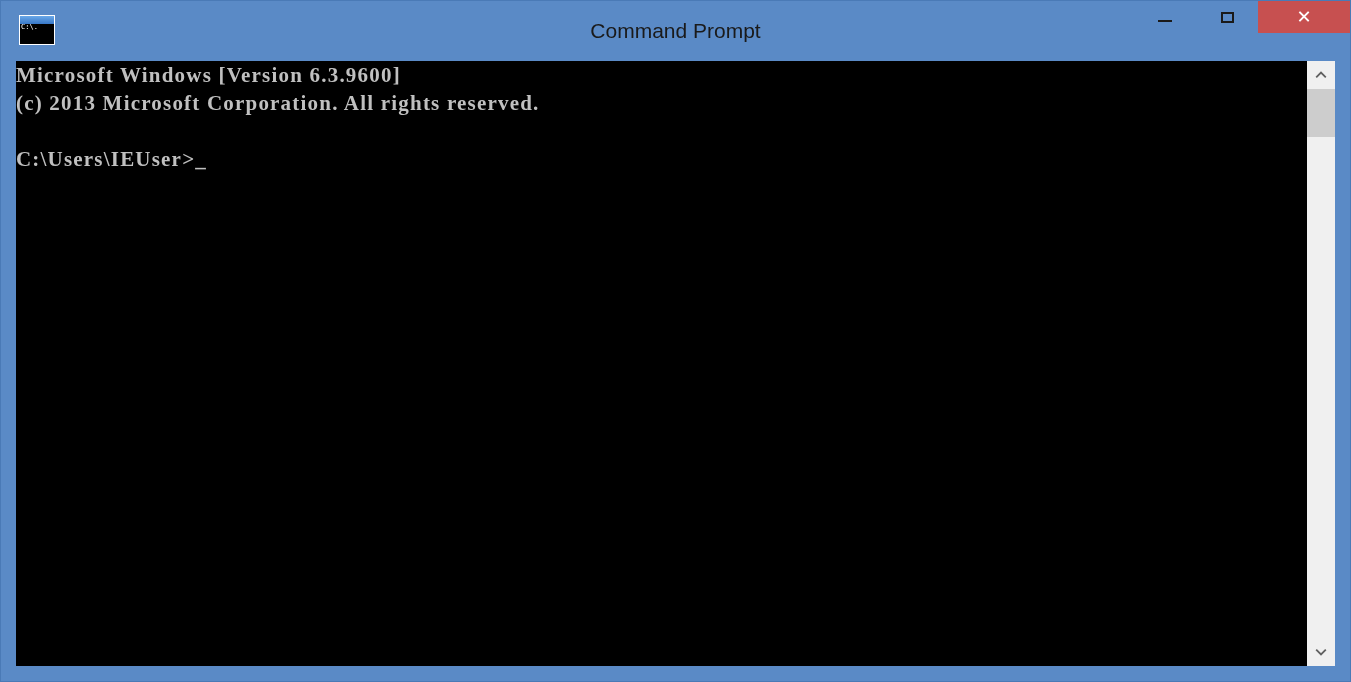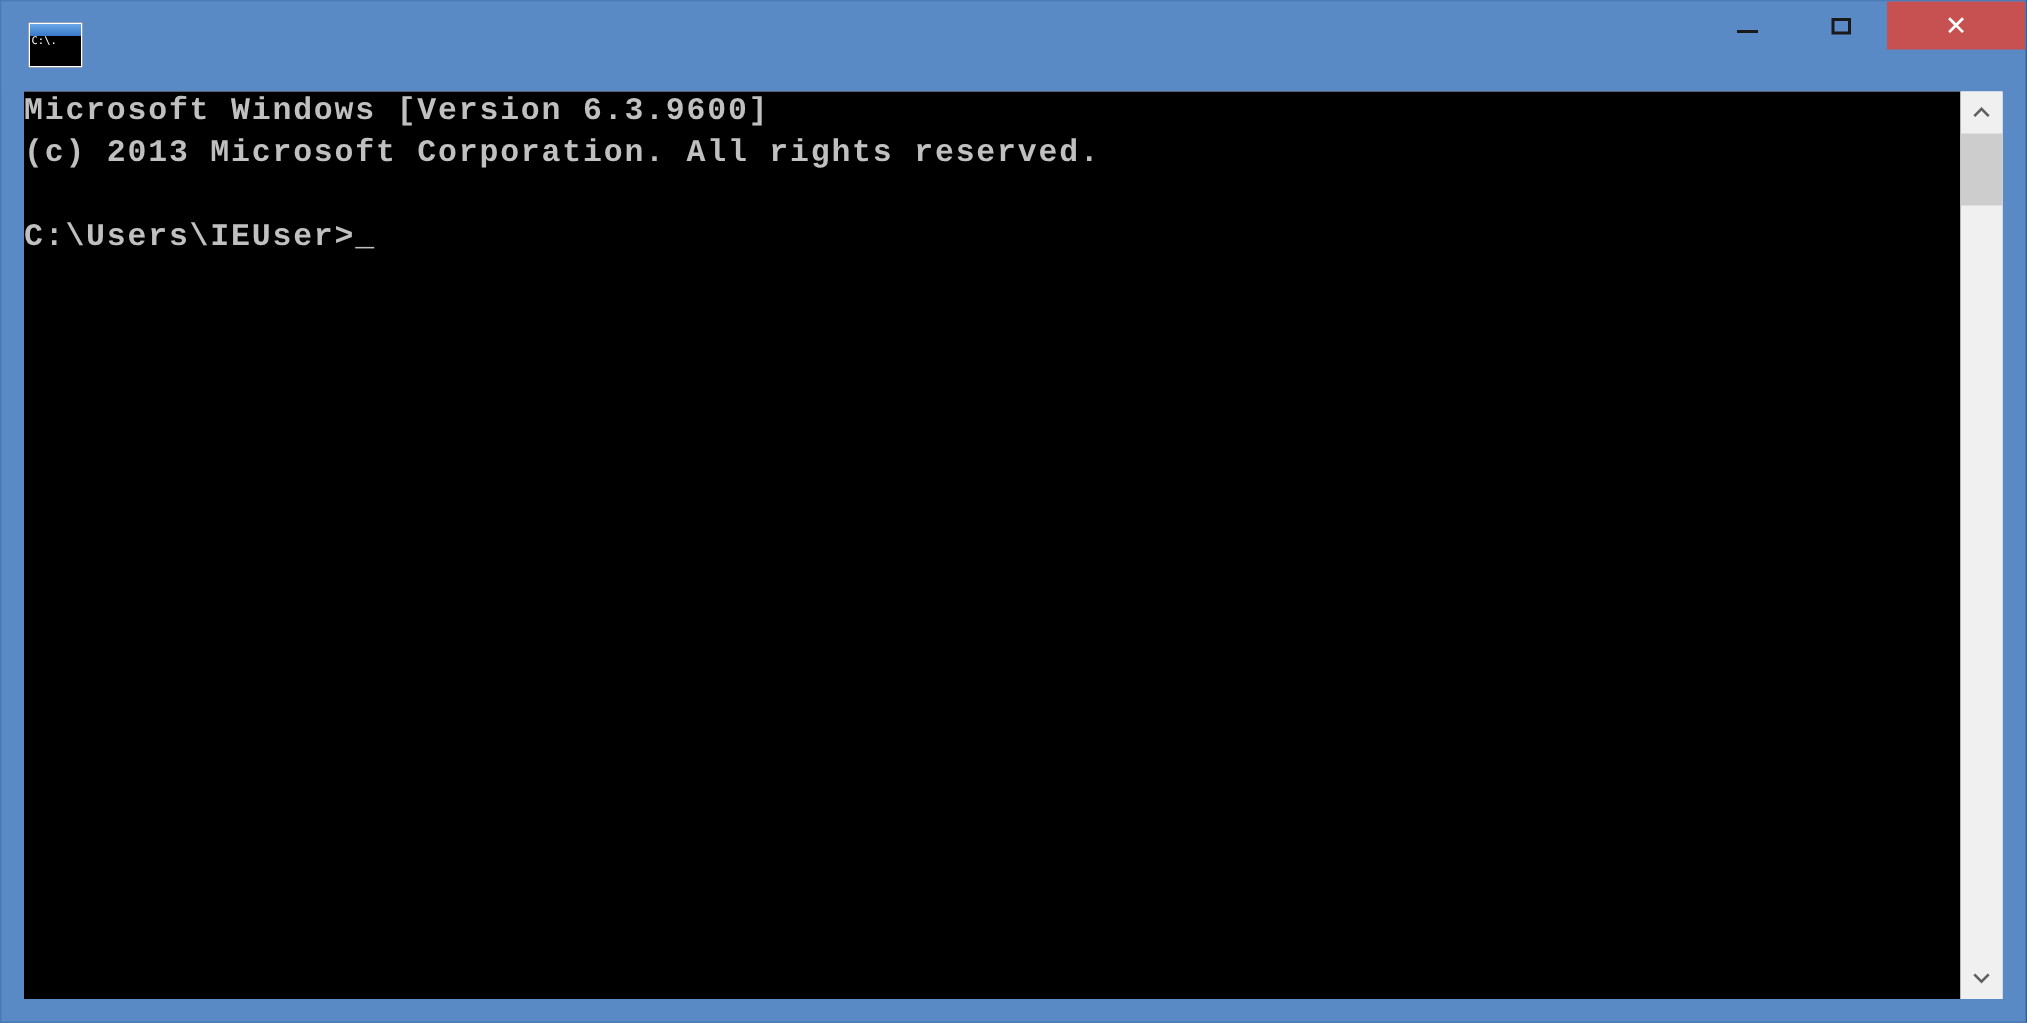--- a/index.html
+++ b/index.html
@@ -106,21 +106,21 @@
       top: 60px;
       right: 15px;
       bottom: 15px;
       display: flex;
       background: #fff;
     }
     .console {
       flex: 1;
       background: #000;
       color: #c0c0c0;
-      font-family: Liberation Mono, monospace;
+      font-family: Liberation Serif, serif;
       font-size: 21px;
       line-height: 28px;
       padding: 0;
       white-space: pre;
       overflow: hidden;
       letter-spacing: 1.2px;
       font-weight: bold;
     }
     .console-line {
       white-space: pre;
@@ -166,20 +166,21 @@
   </style>
 </head>
 <body>
 
 <div class="window">
   <div class="titlebar">
     <div class="app-icon">
       <div class="app-icon-titlebar"></div>
       <div class="app-icon-body">C:\.</div>
     </div>
+    <div class="window-title">Command Prompt</div>
     <div class="window-controls">
       <div class="control-btn">
         <div class="min-icon"></div>
       </div>
       <div class="control-btn">
         <div class="max-icon"></div>
       </div>
       <div class="control-btn close">
         <span class="close-icon">✕</span>
       </div>

